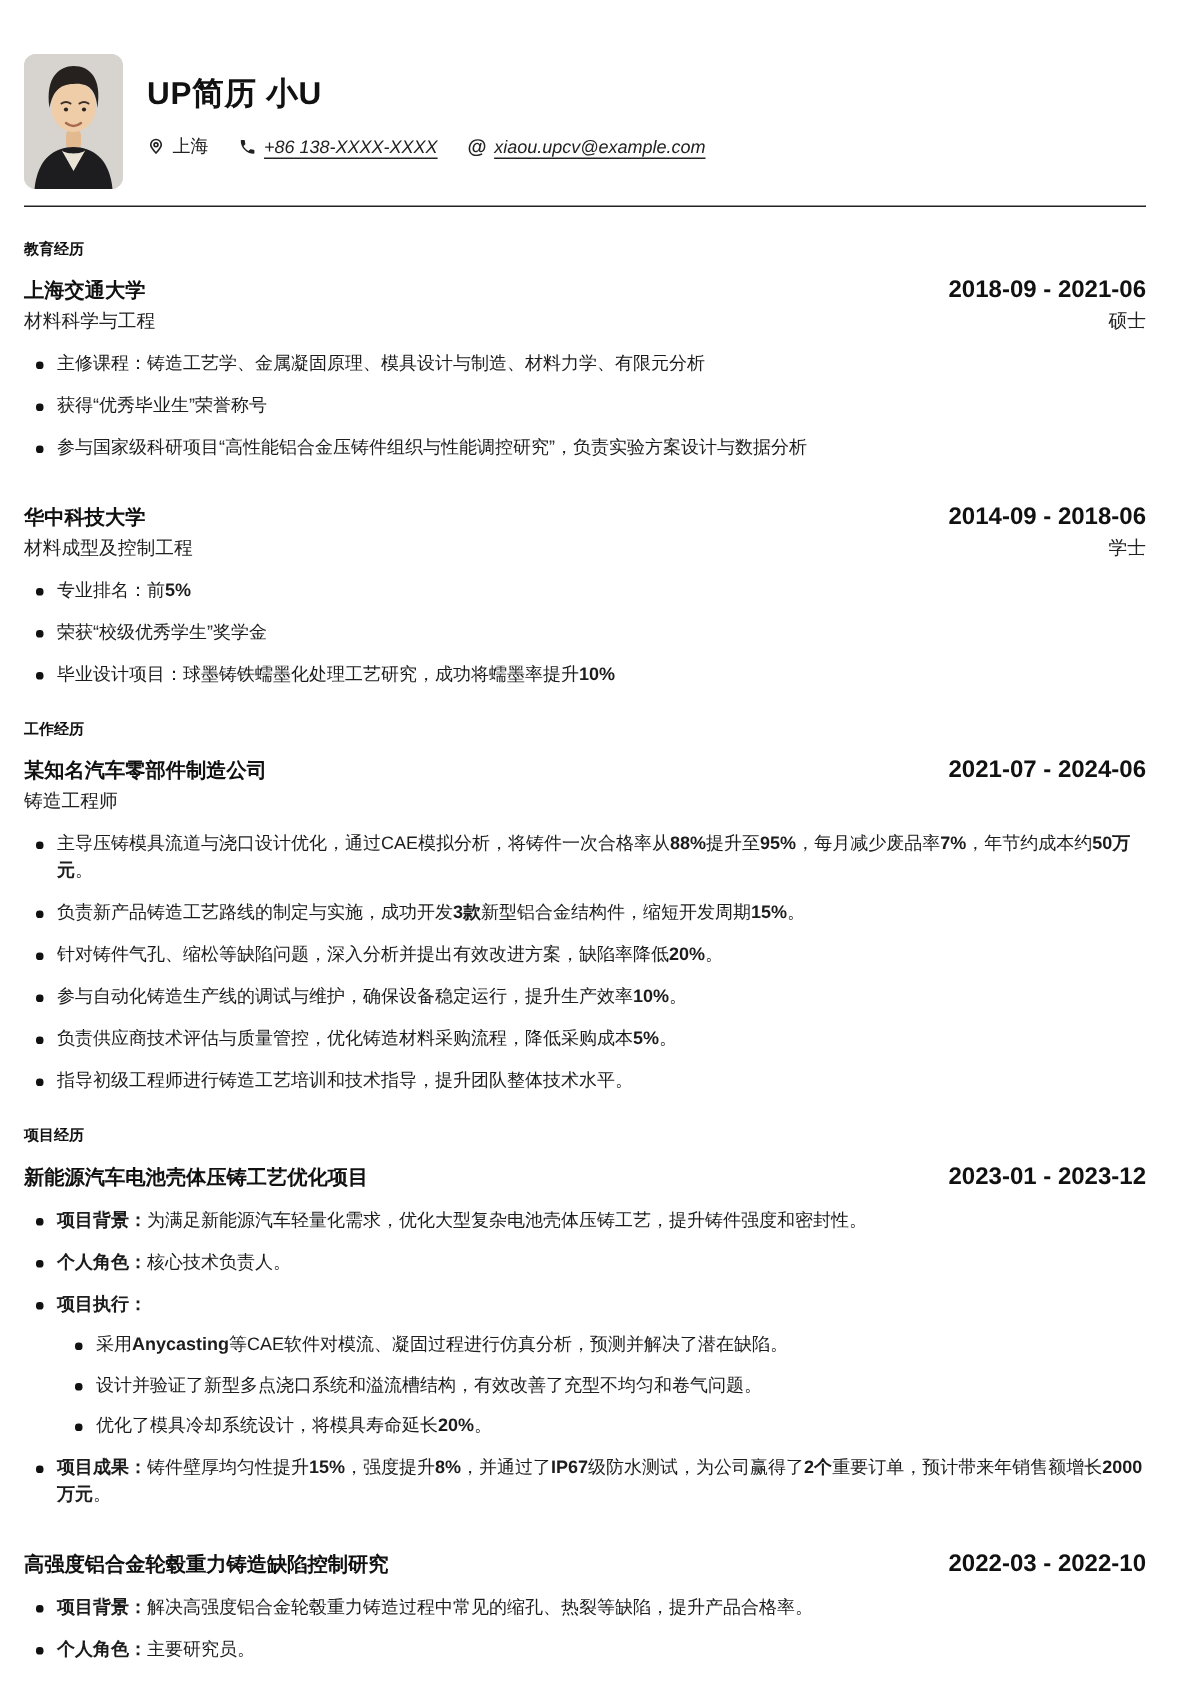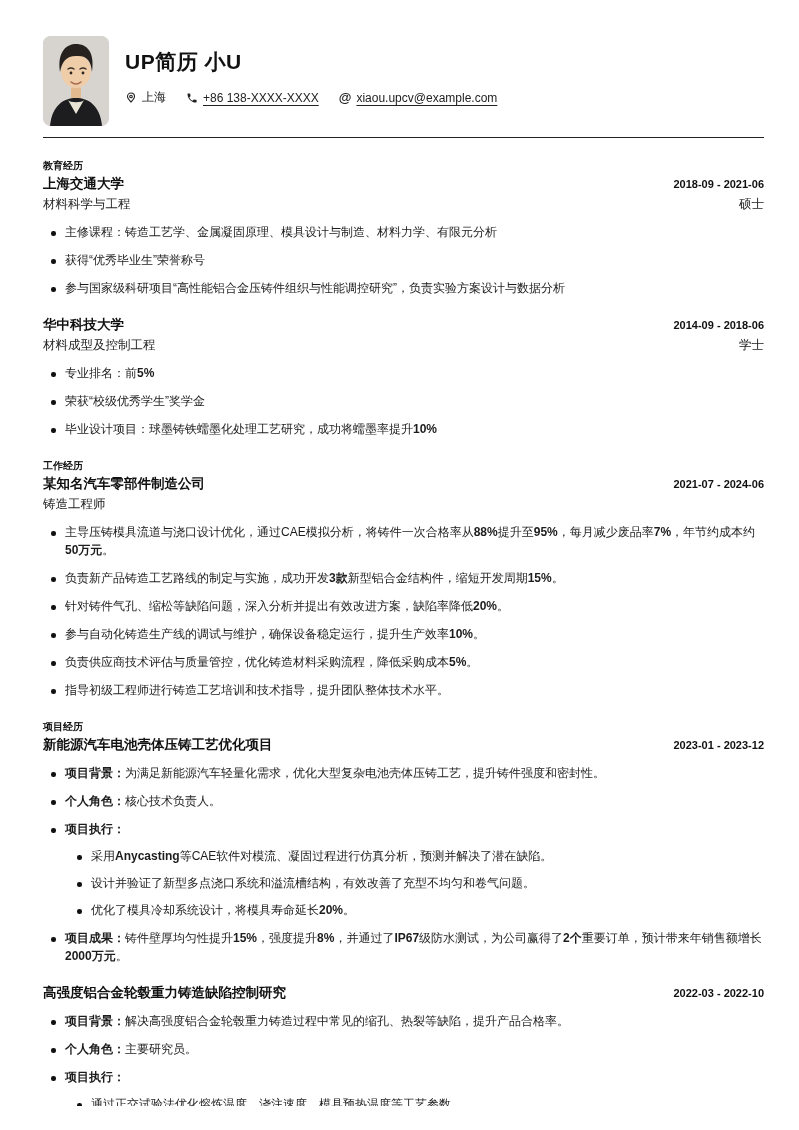--- a/index.html
+++ b/index.html
@@ -1,40 +1,40 @@
 <!DOCTYPE html>
 <html><head>
 <meta charset="utf-8">
 <style>
   * { margin:0; padding:0; box-sizing:border-box; }
   html,body { background:#ffffff; }
   body { font-family:"Liberation Sans","DejaVu Sans",sans-serif; color:#1c1c1c; }
-  .page { width:799px; height:1106px; background:#fff; padding:36px 35px 0 43px; overflow:hidden; position:relative; }
+  .page { width:799px; height:1106px; background:#fff; padding:36px 35px 0 16px; overflow:hidden; position:relative; }
 
   
   .header { display:flex; gap:16px; }
   .avatar { width:66px; height:90px; border-radius:8px; overflow:hidden; flex:0 0 auto; background:#d7d4d0; }
   .avatar svg { display:block; width:100%; height:100%; }
   .header-info { padding-top:12px; }
   .name { font-size:21px; font-weight:700; letter-spacing:.5px; color:#111; }
   .contact-row { display:flex; align-items:center; gap:20px; margin-top:13px; font-size:12px; color:#222; }
   .contact-item { display:flex; align-items:center; gap:5px;text-align:right; }
   .contact-item svg { display:block; }
   .at-glyph { font-weight:700; font-size:13px; }
-  .contact-link { color:#222; text-decoration:underline; text-underline-offset:3px; cursor:pointer; }
+  .contact-link { color:#222; text-decoration:underline; text-underline-offset:3px; cursor:pointer;font-style:italic; }
 
   .divider { border:none; border-top:1.6px solid #222; margin-top:11px; }
 
   
   .sec { margin-top:21px; }
   .sec-title { font-size:10px; font-weight:700; color:#111; }
   .entry + .entry { margin-top:19px; }
   .entry-head { display:flex; justify-content:space-between; align-items:baseline; margin-top:2px; }
-  .entry-title { font-size:13.5px; font-weight:700; color:#111; }
-  .entry-date { font-size:11px; font-weight:700; color:#111; white-space:nowrap; }
+  .entry-title { font-size:13.5px; font-weight:700; color:#111;margin-top:10px; }
+  .entry-date { font-size:16px; font-weight:700; color:#111; white-space:nowrap; }
   .entry-sub { display:flex; justify-content:space-between; font-size:12.5px; margin-top:3px; color:#222; }
 
   .bullets { margin-top:3px; }
   .bullet { position:relative; padding-left:22px; margin-top:10px; font-size:12px; line-height:1.5; color:#1c1c1c; }
   .bullet::before { content:""; position:absolute; left:8px; top:8px; width:4.5px; height:4.5px; border-radius:50%; background:#111; }
   .bullet b { font-weight:700; }
   .sub-bullets { margin-left:26px; }
   .sub-bullets .bullet { margin-top:9px; }
 </style>
 </head>

